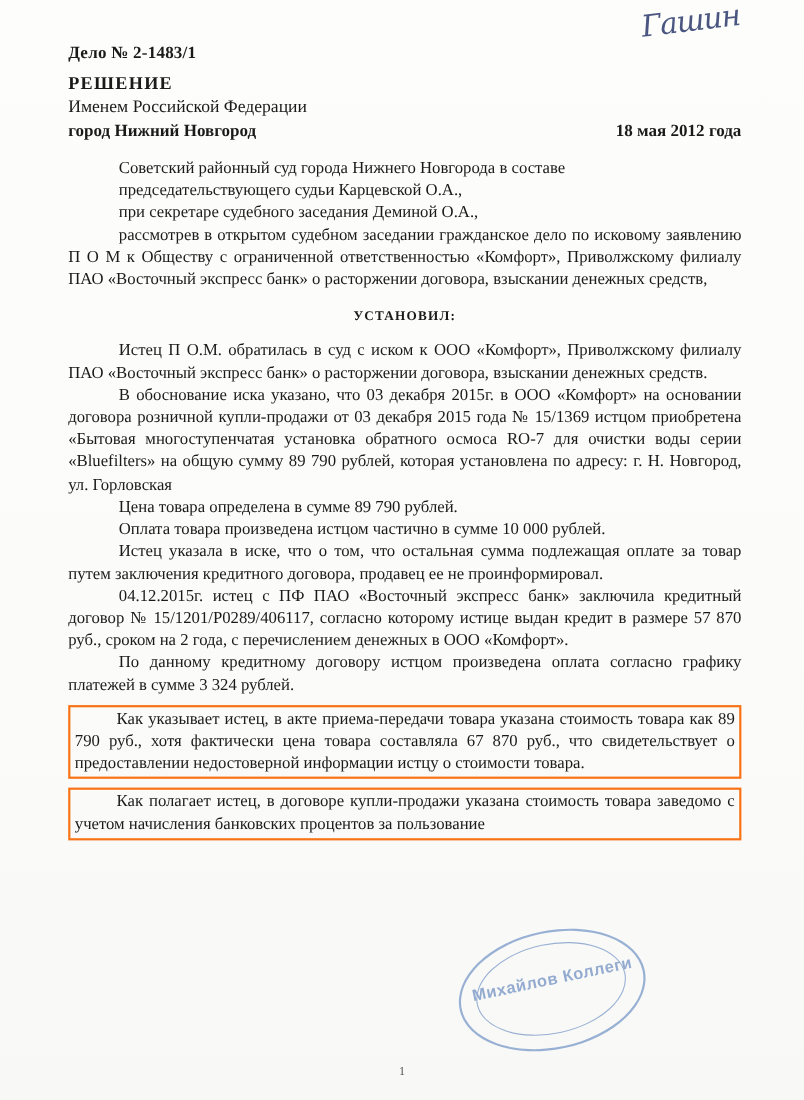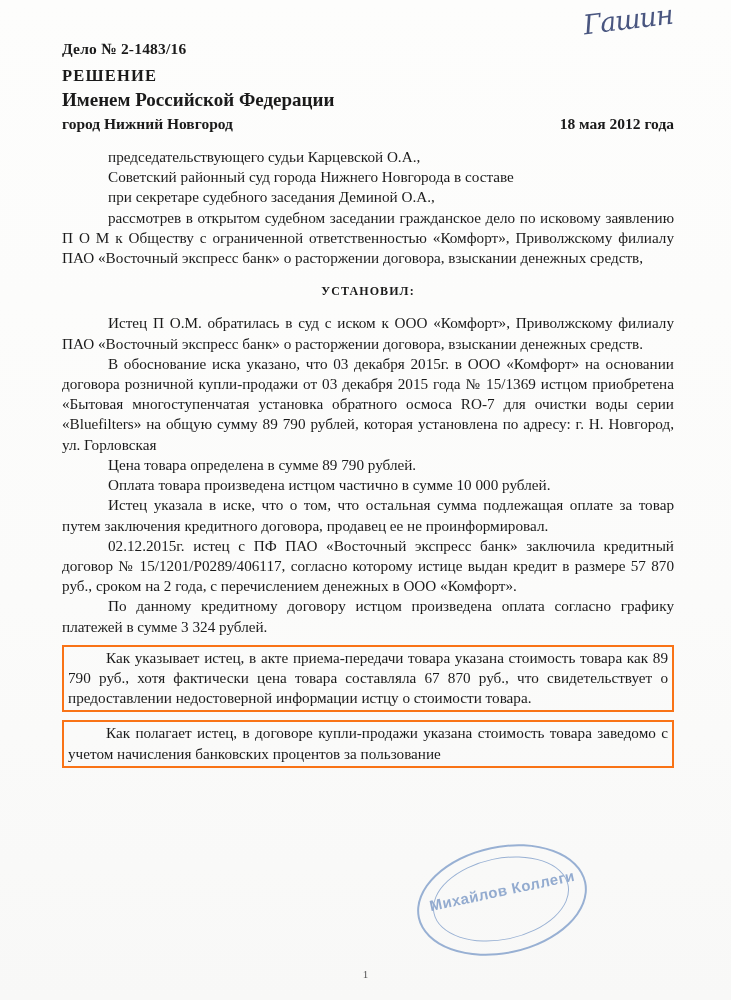--- a/index.html
+++ b/index.html
@@ -46,22 +46,22 @@
   .title-block {
     text-align: left;
     margin-top: 2px;
   }
   .doc-title {
     font-size: 16.5px;
     font-weight: bold;
     letter-spacing: 1.2px;
   }
   .doc-subtitle {
-    font-size: 19px;
-    font-weight: bold;
+    font-size: 16px;
+    font-weight: normal;
     margin-top: 3px;
   }
 
   .place-date {
     display: flex;
     justify-content: space-between;
     align-items: baseline;
     font-size: 15.5px;
     font-weight: bold;
     margin-top: 4px;
@@ -169,48 +169,48 @@
 </head>
 <body>
 
 <div class="page">
   <div class="paper-tint"></div>
 
   <div class="signature">Гашин</div>
 
   <div class="content">
 
-    <div class="case-no">Дело № 2-1483/16</div>
+    <div class="case-no">Дело № 2-1483/1</div>
 
     <div class="title-block">
       <div class="doc-title">РЕШЕНИЕ</div>
       <div class="doc-subtitle">Именем Российской Федерации</div>
     </div>
 
     <div class="place-date">
       <div>город Нижний Новгород</div>
       <div>18 мая 2012 года</div>
     </div>
 
     <div class="body-text">
+      <p class="indent-sm">Советский районный суд города Нижнего Новгорода в составе</p>
       <p class="indent-sm">председательствующего судьи  Карцевской О.А.,</p>
-      <p class="indent-sm">Советский районный суд города Нижнего Новгорода в составе</p>
       <p class="indent-sm">при секретаре судебного заседания Деминой О.А.,</p>
       <p>рассмотрев в открытом судебном заседании гражданское дело по исковому заявлению П                   О                М                к Обществу с ограниченной ответственностью «Комфорт», Приволжскому филиалу ПАО «Восточный экспресс банк»  о расторжении договора, взыскании денежных средств,</p>
     </div>
 
     <div class="center-head">УСТАНОВИЛ:</div>
 
     <div class="body-text">
       <p>Истец П            О.М. обратилась в суд с иском к ООО «Комфорт», Приволжскому филиалу ПАО «Восточный экспресс банк»  о расторжении договора, взыскании денежных средств.</p>
       <p>В обоснование иска указано, что 03 декабря 2015г. в ООО «Комфорт» на основании договора розничной купли-продажи от 03 декабря 2015 года № 15/1369   истцом приобретена «Бытовая многоступенчатая    установка обратного   осмоса   RO-7   для   очистки   воды   серии  «Bluefilters» на общую   сумму   89 790    рублей,   которая          установлена по адресу:  г. Н. Новгород, ул. Горловская</p>
       <p>Цена товара определена в сумме 89 790 рублей.</p>
       <p>Оплата товара произведена истцом частично в сумме 10 000 рублей.</p>
       <p>Истец указала в иске, что о том, что остальная сумма подлежащая оплате за  товар  путем  заключения    кредитного  договора,  продавец  ее  не проинформировал.</p>
-      <p>02.12.2015г. истец с ПФ ПАО «Восточный экспресс банк» заключила кредитный договор № 15/1201/Р0289/406117, согласно которому истице выдан кредит в размере 57 870 руб., сроком на 2 года, с перечислением денежных в  ООО «Комфорт».</p>
+      <p>04.12.2015г. истец с ПФ ПАО «Восточный экспресс банк» заключила кредитный договор № 15/1201/Р0289/406117, согласно которому истице выдан кредит в размере 57 870 руб., сроком на 2 года, с перечислением денежных в  ООО «Комфорт».</p>
       <p>По данному кредитному договору истцом произведена оплата согласно графику платежей в сумме 3 324 рублей.</p>
     </div>
 
     <div class="body-text boxed">
       <p>Как указывает истец, в акте приема-передачи товара указана стоимость товара как  89 790 руб., хотя фактически цена товара составляла 67 870 руб., что свидетельствует о предоставлении недостоверной информации истцу о стоимости товара.</p>
     </div>
 
     <div class="body-text boxed">
       <p>Как полагает истец, в договоре купли-продажи указана  стоимость товара заведомо с учетом начисления банковских процентов за пользование</p>
     </div>

